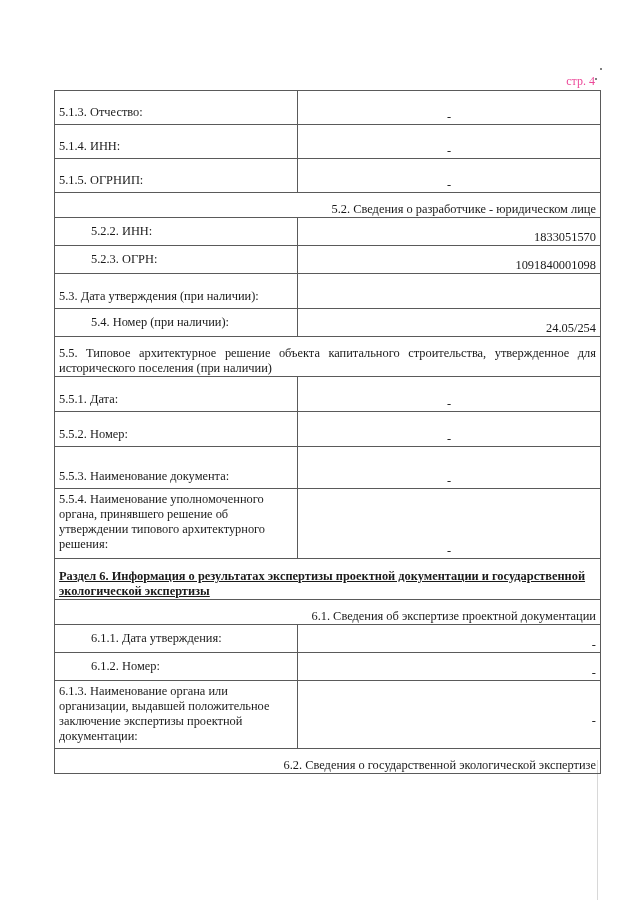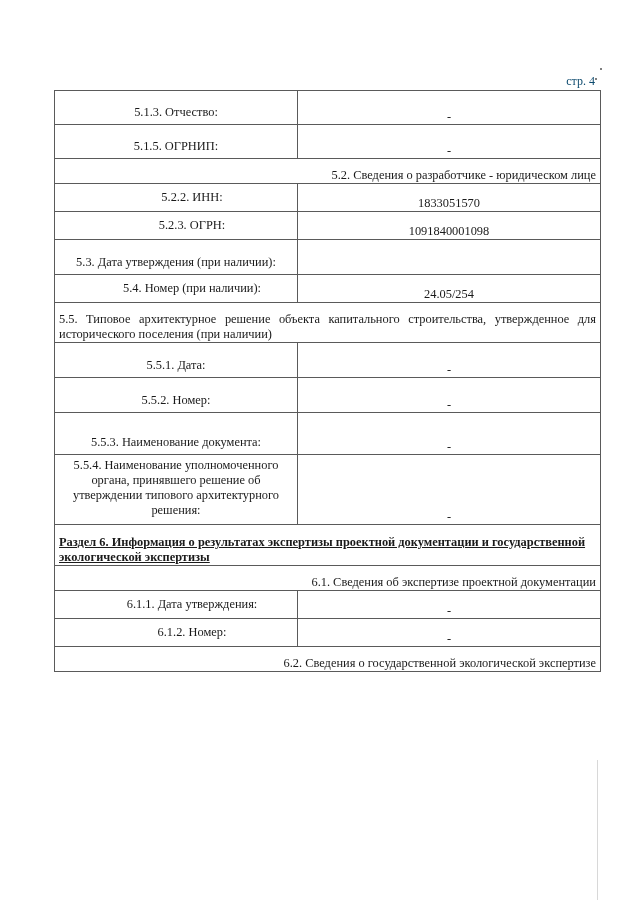--- a/index.html
+++ b/index.html
@@ -13,21 +13,21 @@
       position: relative;
       overflow: hidden;
       font-family: "Liberation Serif", "DejaVu Serif", serif;
       color: #1a1a1a;
     }
     .page-number {
       position: absolute;
       top: 74px;
       right: 41px;
       font-size: 12px;
-      color: #0c4a6e;
+      color: #ec4899;
     }
     .speck {
       position: absolute;
       width: 2px;
       height: 2px;
       background: #555;
       border-radius: 1px;
     }
     .scan-line {
       position: absolute;
@@ -47,23 +47,23 @@
       font-size: 12.4px;
       line-height: 15px;
     }
     table.form td {
       border: 1.3px solid #5a5a5a;
       padding: 0 4px;
       vertical-align: bottom;
     }
     col.c-label { width: 243px; }
     col.c-value { width: 303px; }
-    td.label { text-align: center; }
+    td.label { text-align: left; }
     td.value { text-align: center; vertical-align: top; padding-top: 3px; }
-    td.value.mid { vertical-align: middle; padding-top: 12px; }
+    td.value.mid { vertical-align: middle; padding-top: 12px; text-align: right; }
     td.full { text-align: right; vertical-align: middle; }
     td.justify { text-align: justify; text-align-last: left; vertical-align: middle; }
     td.section {
       text-align: left;
       font-weight: bold;
       vertical-align: middle;
       padding: 2px 6px;
       text-decoration: underline;
     }
     td.label.top { vertical-align: top; padding-top: 3px; }
@@ -80,20 +80,24 @@
 
 <table class="form">
   <colgroup>
     <col class="c-label">
     <col class="c-value">
   </colgroup>
 
   <tbody>
       <tr style="height:34px">
     <td class="label pad-b">5.1.3. Отчество:</td>
+    <td class="value">-</td>
+  </tr>
+  <tr style="height:34px">
+    <td class="label pad-b">5.1.4. ИНН:</td>
     <td class="value">-</td>
   </tr>
   <tr style="height:34px">
     <td class="label pad-b">5.1.5. ОГРНИП:</td>
     <td class="value">-</td>
   </tr>
   <tr style="height:25px">
     <td colspan="2" class="full">5.2. Сведения о разработчике - юридическом лице</td>
   </tr>
   <tr style="height:26px">
@@ -138,17 +142,21 @@
     <td colspan="2" class="full">6.1. Сведения об экспертизе проектной документации</td>
   </tr>
   <tr style="height:25px">
     <td class="label mid">6.1.1. Дата утверждения:</td>
     <td class="value mid">-</td>
   </tr>
   <tr style="height:25px">
     <td class="label mid">6.1.2. Номер:</td>
     <td class="value mid">-</td>
   </tr>
+  <tr style="height:68px">
+    <td class="label top">6.1.3. Наименование органа или организации, выдавшей положительное заключение экспертизы проектной документации:</td>
+    <td class="value mid">-</td>
+  </tr>
   <tr style="height:25px">
     <td colspan="2" class="full">6.2. Сведения о государственной экологической экспертизе</td>
   </tr>
 </tbody>
   </table>
 
 </body></html>

